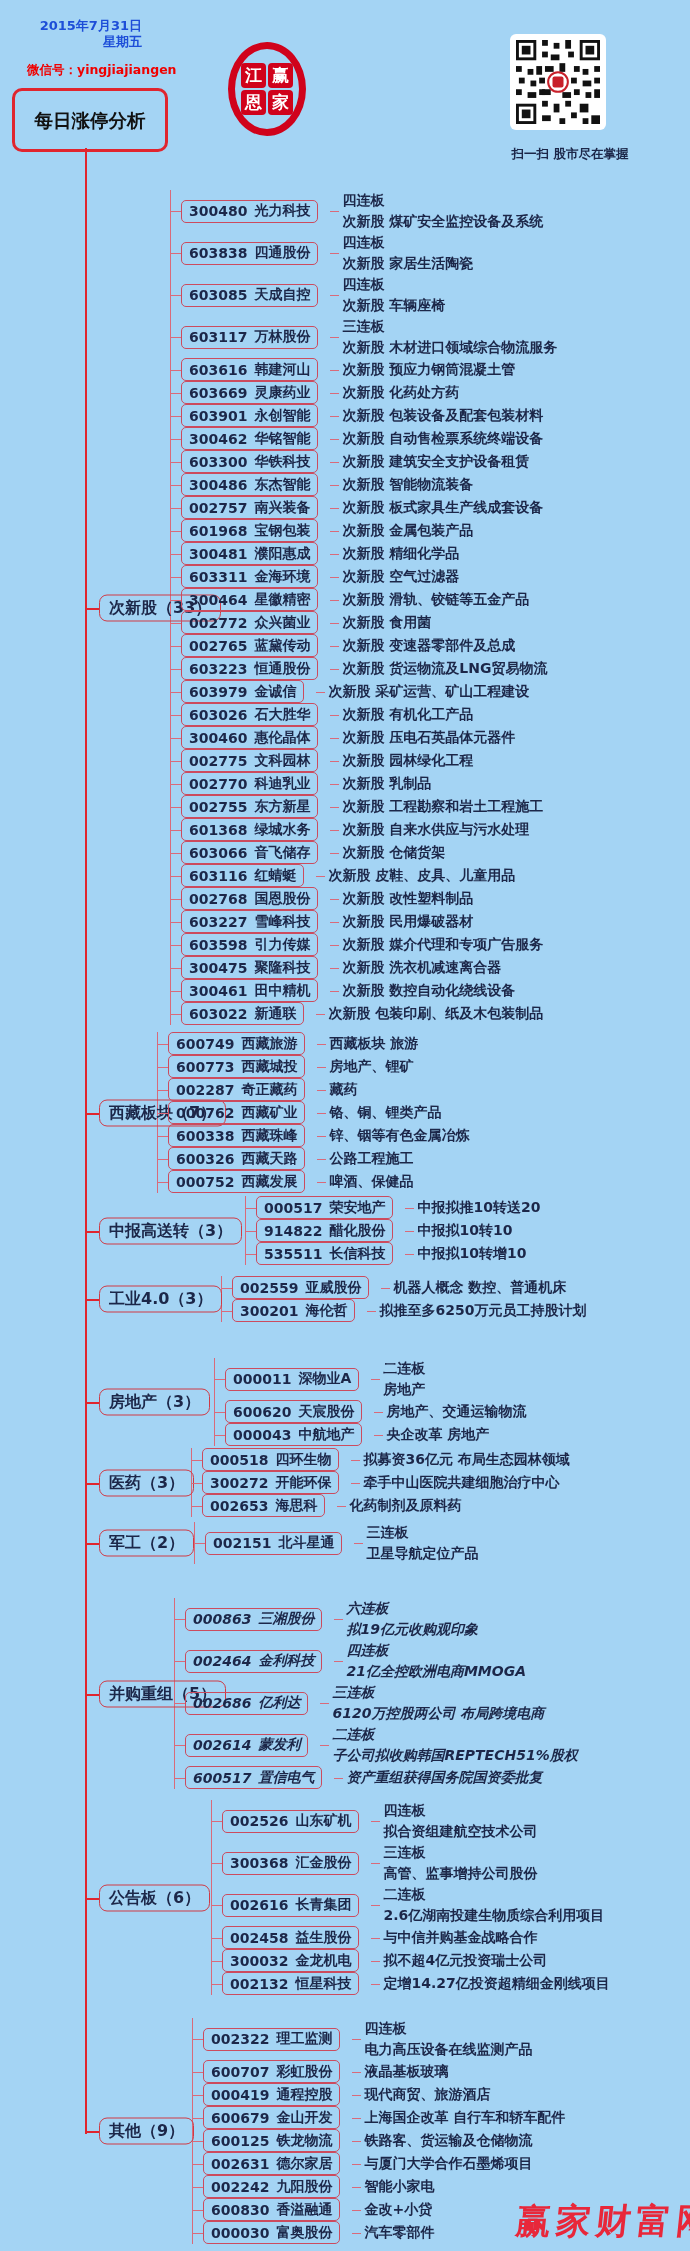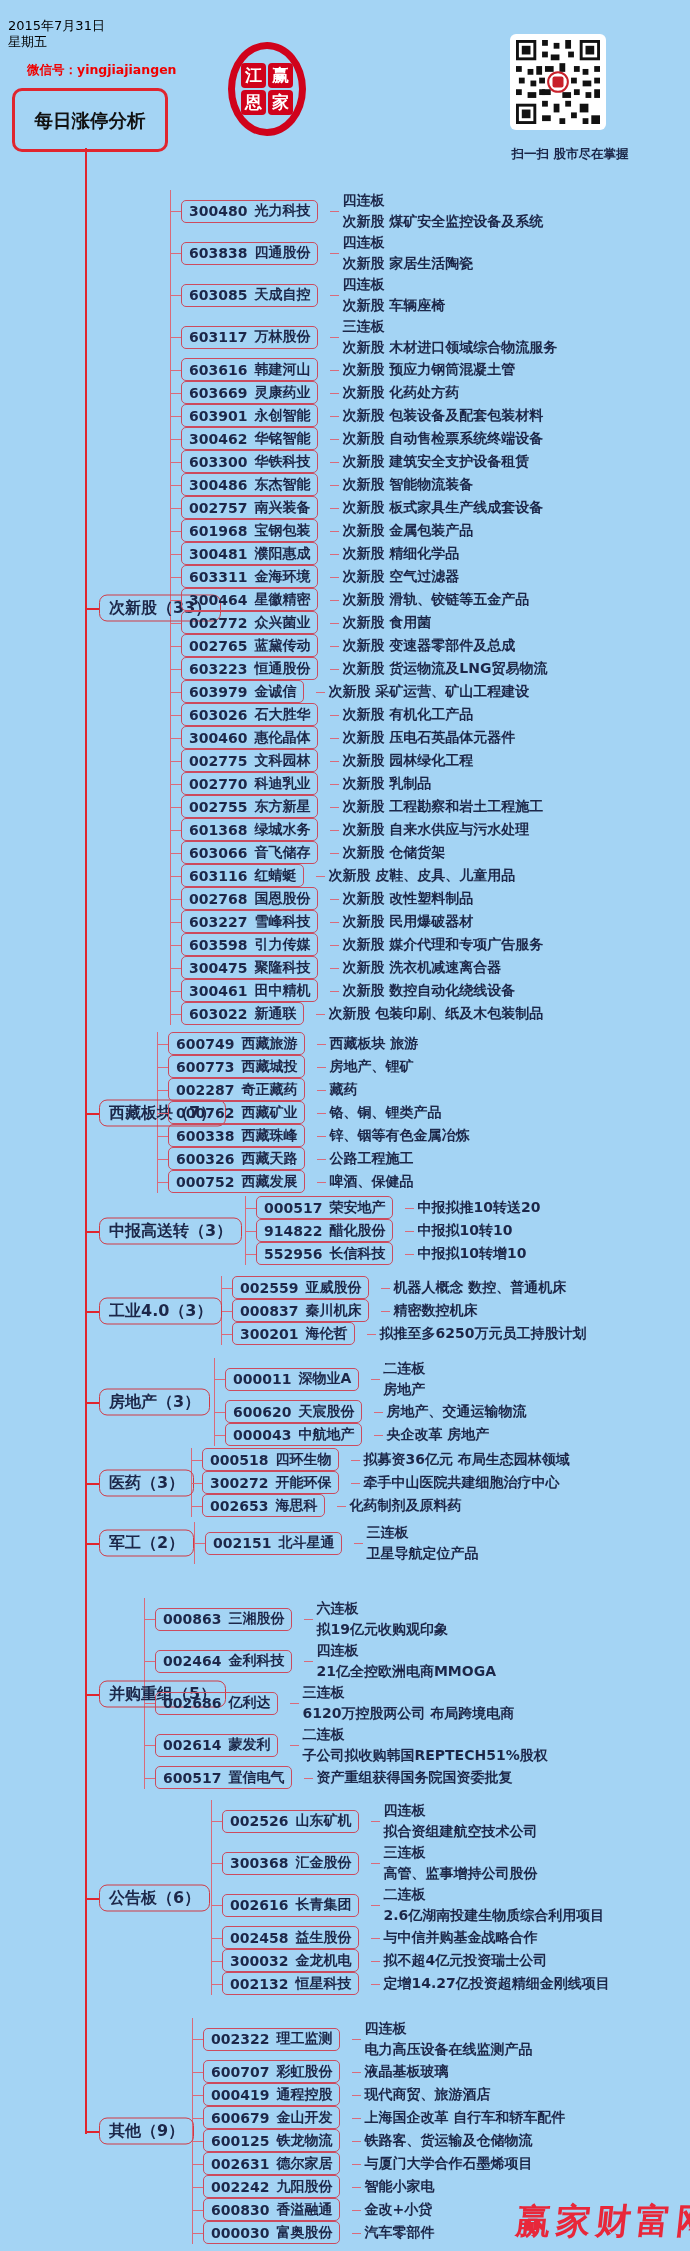--- a/index.html
+++ b/index.html
@@ -1,21 +1,21 @@
 <!DOCTYPE html>
 <html><head>
 <meta charset="utf-8">
 <style>
   html,body{margin:0;padding:0;}
   body{font-family:"DejaVu Sans","Liberation Sans",sans-serif;}
   #canvas{position:relative;width:690px;height:2251px;background:#a4d4f4;overflow:hidden;}
 
   
-  .date-block{position:absolute;left:8px;top:18px;width:134px;text-align:left;
-    font-size:13px;font-weight:normal;color:#000000;line-height:16px;}
+  .date-block{position:absolute;left:8px;top:18px;width:134px;text-align:right;
+    font-size:13px;font-weight:bold;color:#1d4ed8;line-height:16px;}
   .wechat{position:absolute;left:8px;top:62px;font-size:12.5px;font-weight:bold;color:#f00000;white-space:nowrap;margin-left:19px;}
   .logo{position:absolute;left:228px;top:42px;width:78px;height:94px;}
   .logo .ring{position:absolute;inset:0;border:7px solid #d0021b;border-radius:50%;}
   .logo .grid{position:absolute;left:50%;top:50%;transform:translate(-50%,-50%);
     display:grid;grid-template-columns:25px 25px;grid-template-rows:25px 25px;gap:2px;}
   .logo .seal{background:#d0021b;color:#fff;border-radius:4px;display:flex;align-items:center;justify-content:center;
     font-size:17px;font-weight:bold;}
   .qr{position:absolute;left:510px;top:34px;width:96px;height:96px;background:#fff;border-radius:6px;padding:6px;box-sizing:border-box;}
   .qr svg{display:block;width:100%;height:100%;}
   .qr-caption{position:absolute;left:470px;top:146px;width:200px;text-align:center;
@@ -521,21 +521,21 @@
             <div class="stock-box">
               <span>914822</span>
               <span>醋化股份</span>
             </div>
             <div class="desc">
               <div class="dline">中报拟10转10</div>
             </div>
           </div>
           <div class="stock-row">
             <div class="stock-box">
-              <span>552956</span>
+              <span>535511</span>
               <span>长信科技</span>
             </div>
             <div class="desc">
               <div class="dline">中报拟10转增10</div>
             </div>
           </div>
         </div>
       </div>
       <div class="section" style="top: 1276px;">
         <div class="cat-conn"></div>
@@ -545,29 +545,20 @@
             <div class="stock-box">
               <span>002559</span>
               <span>亚威股份</span>
             </div>
             <div class="desc">
               <div class="dline">机器人概念  数控、普通机床</div>
             </div>
           </div>
           <div class="stock-row">
             <div class="stock-box">
-              <span>000837</span>
-              <span>秦川机床</span>
-            </div>
-            <div class="desc">
-              <div class="dline">精密数控机床</div>
-            </div>
-          </div>
-          <div class="stock-row">
-            <div class="stock-box">
               <span>300201</span>
               <span>海伦哲</span>
             </div>
             <div class="desc">
               <div class="dline">拟推至多6250万元员工持股计划</div>
             </div>
           </div>
         </div>
       </div>
       <div class="section" style="top: 1358px;">
@@ -649,21 +640,21 @@
             <div class="desc">
               <div class="dline">三连板</div>
               <div class="dline">卫星导航定位产品</div>
             </div>
           </div>
         </div>
       </div>
       <div class="section" style="top: 1598px;">
         <div class="cat-conn"></div>
         <div class="cat-box">并购重组（5）</div>
-        <div class="stocks" style="margin-left: 58px;">
+        <div class="stocks" style="margin-left: 88px; font-style: italic;">
           <div class="stock-row">
             <div class="stock-box">
               <span>000863</span>
               <span>三湘股份</span>
             </div>
             <div class="desc">
               <div class="dline">六连板</div>
               <div class="dline">拟19亿元收购观印象</div>
             </div>
           </div>

